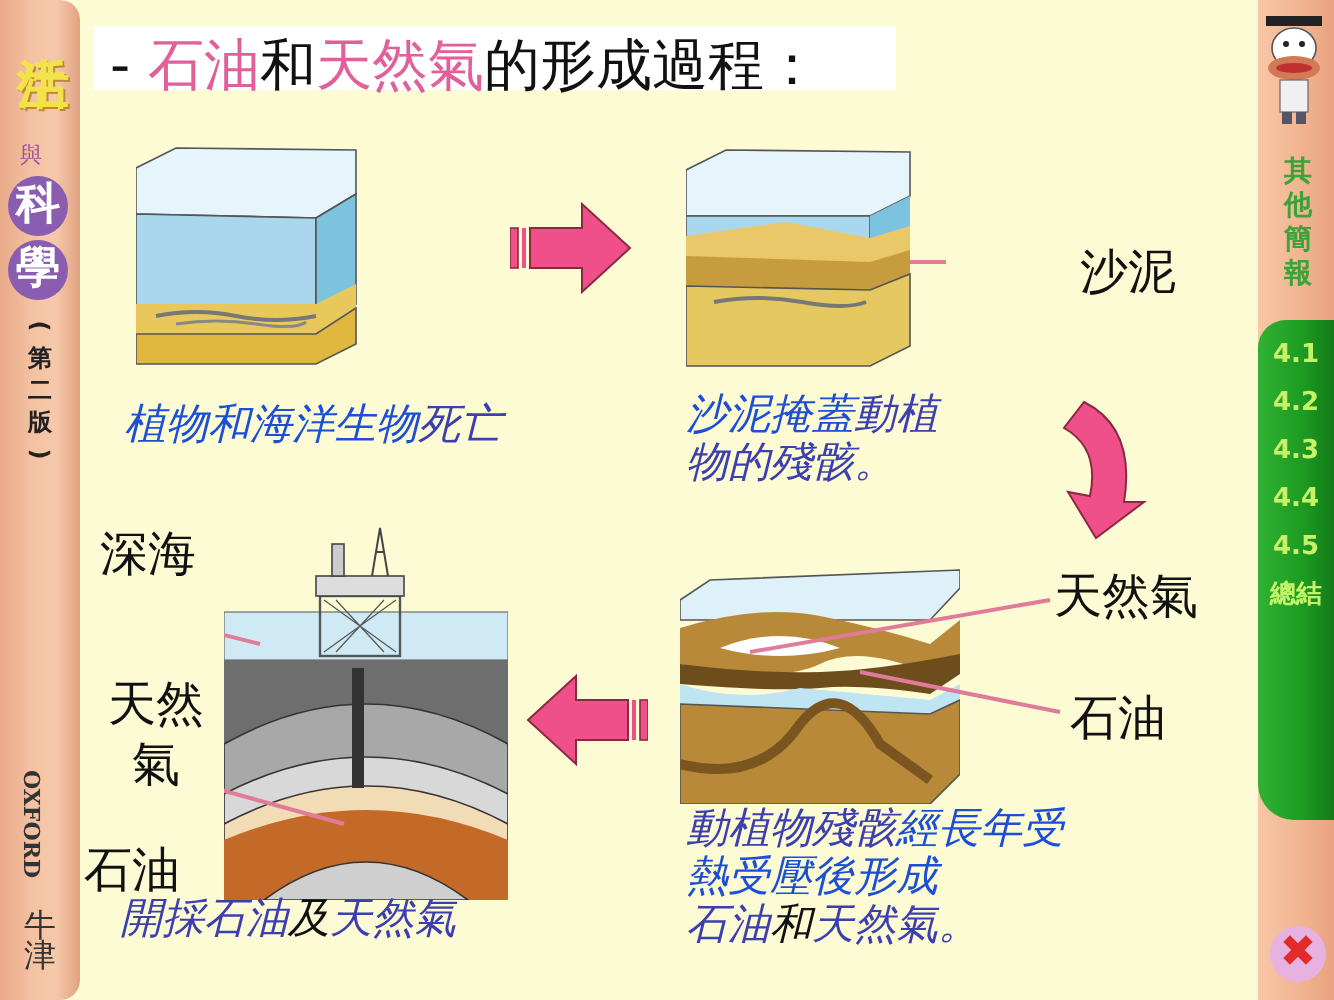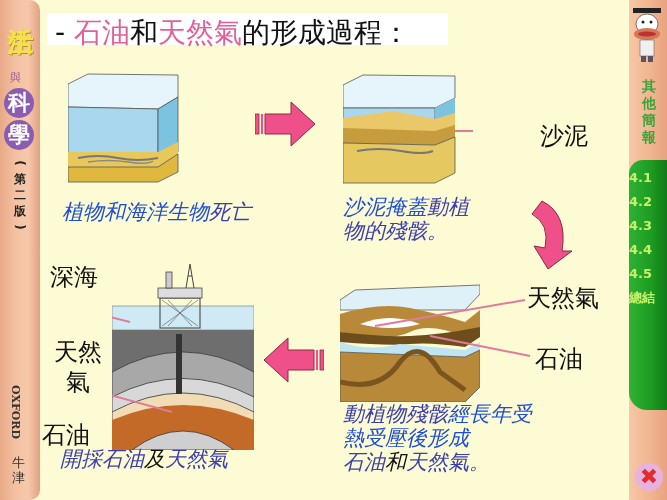--- a/index.html
+++ b/index.html
@@ -17,36 +17,36 @@
     font-size:26px; font-weight:bold; color:#f4e24a; line-height:28px;
     text-shadow:1px 1px 0 #b98a3a; }
   .book-and { position:absolute; left:10px; top:70px; font-size:11px; color:#a0509c; }
   .book-title-2 { position:absolute; left:4px; top:88px; width:32px; }
   .circ { width:30px; height:30px; border-radius:50%; background:#8a5db0; color:#fff;
     font-size:22px; font-weight:bold; text-align:center; line-height:30px; margin-bottom:2px; }
   .edition { position:absolute; left:10px; top:155px; width:20px; font-size:12px;
     font-weight:bold; color:#222; line-height:16px; text-align:center; }
   .oxford { position:absolute; left:9px; top:385px; writing-mode:vertical-rl;
     font-family:"DejaVu Serif", serif; font-size:11px; font-weight:bold; color:#333; }
-  .niujin { position:absolute; left:12px; top:455px; width:16px; font-size:13px; color:#333; line-height:15px; }
+  .niujin { position:absolute; left:12px; top:455px; width:16px; font-size:16px; color:#333; line-height:15px; }
 
   .right-bar {
     position:absolute; right:0; top:0; width:38px; height:500px;
     background:linear-gradient(90deg,#f7c7a6 0%,#f1b38f 60%,#e8a27f 100%);
   }
   .mascot { position:absolute; right:6px; top:6px; width:40px; height:58px; }
   .other-menu { position:absolute; right:8px; top:78px; width:20px; font-size:14px;
     font-weight:bold; color:#3aa43a; line-height:17px; text-align:center; }
   .green-nav {
     position:absolute; right:0; top:160px; width:38px; height:250px;
     background:linear-gradient(90deg,#2fb232 0%,#1d9a22 60%,#127a17 100%);
     border-radius:14px 0 0 18px;
   }
   .nav-item { display:block; color:#c6f26a; font-weight:bold; font-size:13px;
-    height:24px; line-height:24px; cursor:pointer; }
+    text-align:center; height:24px; line-height:24px; cursor:pointer; }
   .close-btn { position:absolute; right:4px; top:463px; width:28px; height:28px;
     border-radius:50%; background:#e8b2e0; color:#e22b2b; font-size:22px; font-weight:bold;
     text-align:center; line-height:28px; cursor:pointer; }
 
   .title-box { position:absolute; left:47px; top:13px; width:393px; height:32px;
     background:#ffffff; font-size:28px; line-height:40px; padding-left:8px; white-space:nowrap; }
   .pink { color:#e0609a; }
   .black { color:#111; }
 
   .panel { position:absolute; }

